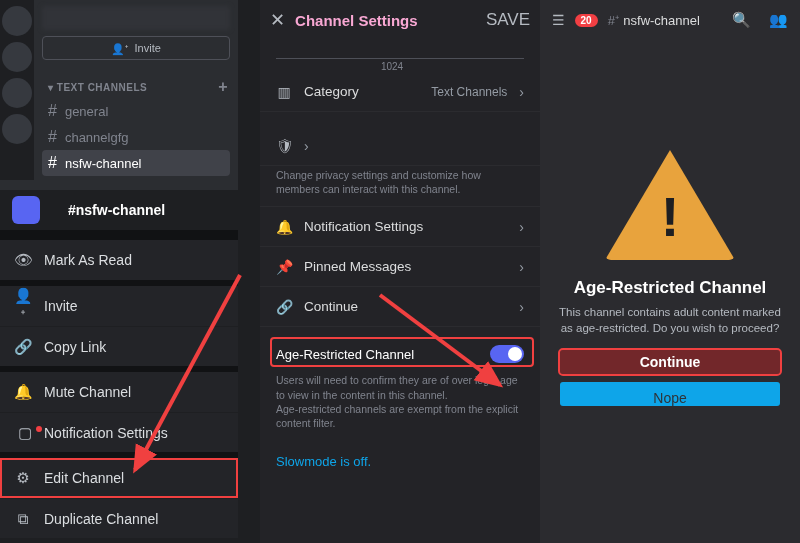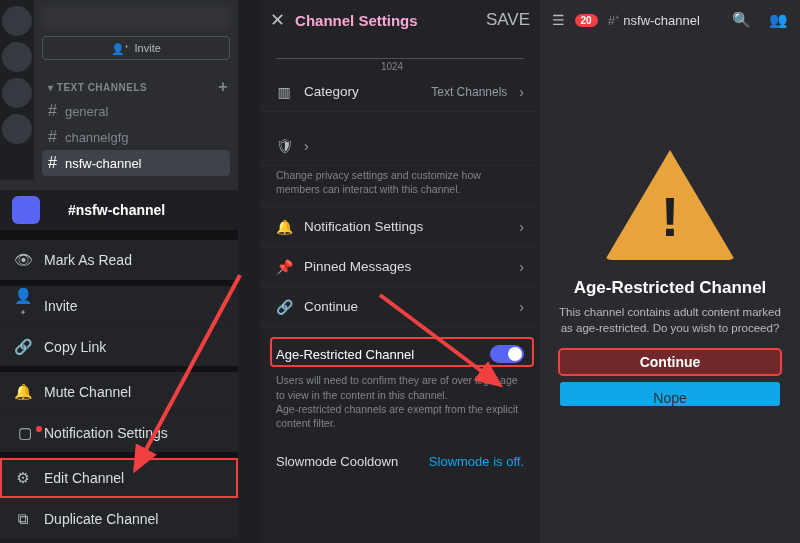--- a/index.html
+++ b/index.html
@@ -251,21 +251,20 @@
 
   <div class="age-row hl-wrap">
     <span style="color:#fff;font-size:13px;">Age-Restricted Channel</span>
     <div class="toggle"></div>
     <div class="age-hl"></div>
   </div>
   <div class="desc" style="white-space:pre-line;border-bottom:none">Users will need to confirm they are of over legal age to view in the content in this channel.
 Age-restricted channels are exempt from the explicit content filter.</div>
 
   <div class="slow-row">
-    <span>Slowmode Cooldown</span>
     <span class="rv">Slowmode is off.</span>
   </div>
 </div>
 
 <div class="right">
   <div class="r-top">
     <span style="font-size:14px;">☰</span>
     <span class="mention-badge">20</span>
     <span class="r-chan">
       <span style="color:#80848e">#⁺</span>

